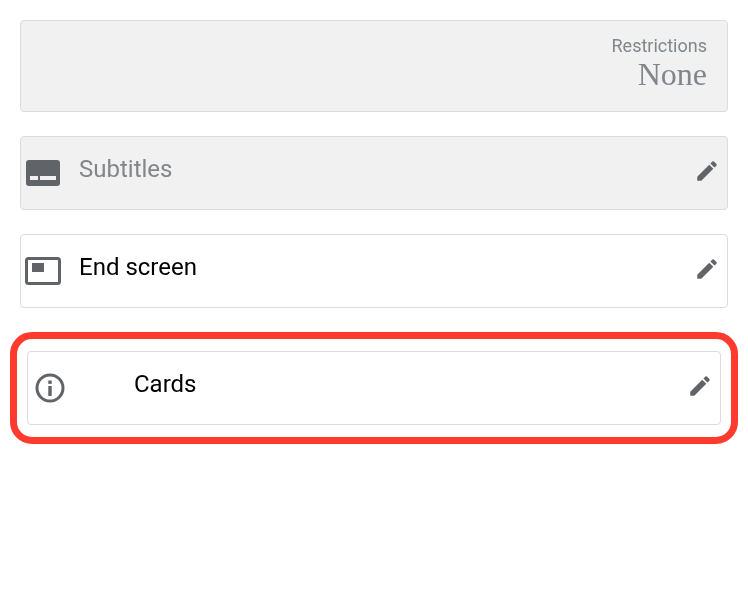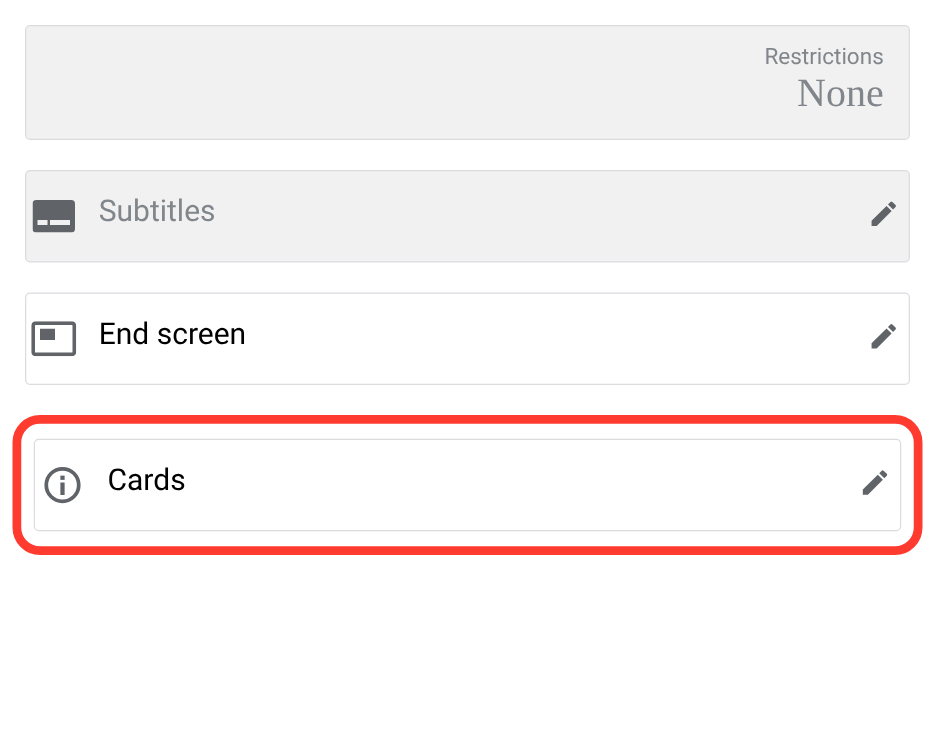--- a/index.html
+++ b/index.html
@@ -66,20 +66,21 @@
       justify-content: center;
     }
     .highlight-wrap {
       border: 7px solid #ff3b30;
       border-radius: 22px;
       padding: 12px 10px 12px 10px;
       margin: 0 -10px 0 -10px;
     }
     .highlight-wrap .card {
       margin-bottom: 0;
+      gap: 48px;
     }
   </style>
 </head>
 <body>
 
 <div class="card card-grey restrictions-card">
   <div class="restrictions-label">Restrictions</div>
   <div class="restrictions-value">None</div>
 </div>
 

